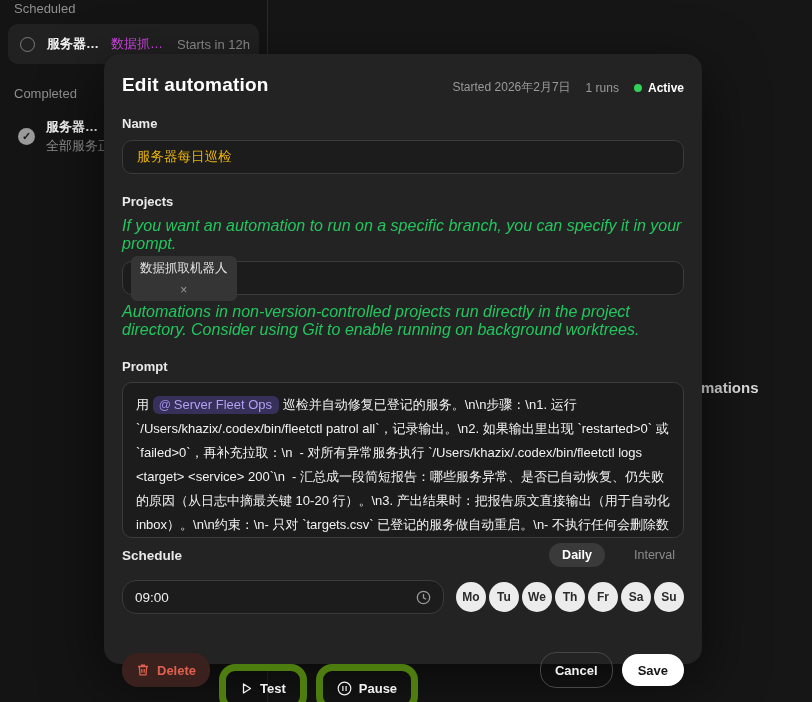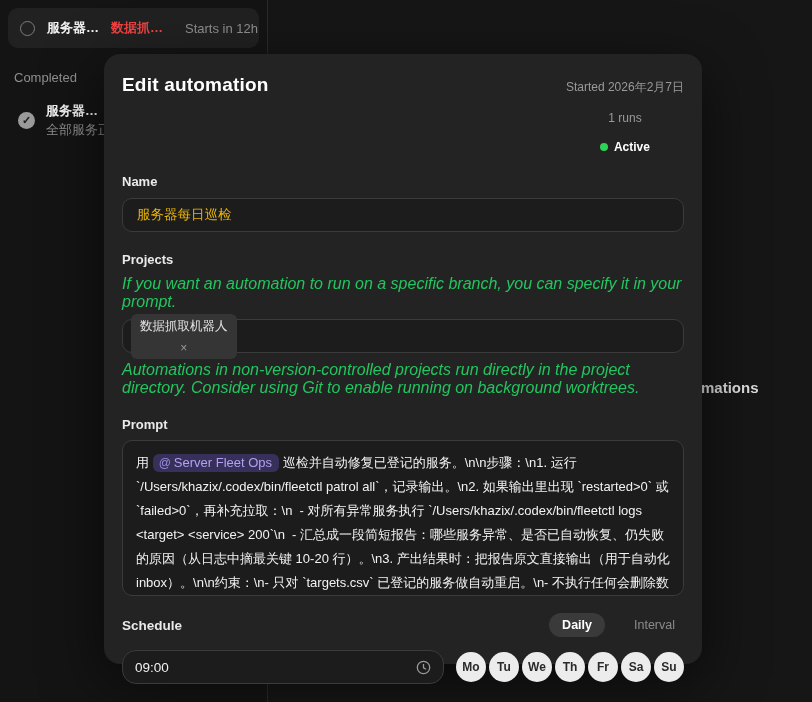--- a/index.html
+++ b/index.html
@@ -21,22 +21,22 @@
   }
   .sched-row {
     margin:8px 8px 0 8px; height:40px; background:#212121; border-radius:10px;
     display:flex; align-items:center; gap:12px; padding:0 12px; cursor:default;
   }
   .circle-icon {
     width:15px; height:15px; border:1.5px solid #7d7d7d; border-radius:50%;
     flex:0 0 auto;
   }
   .sched-title { font-size:13px; font-weight:bold; color:#f2f2f2; white-space:nowrap; }
-  .sched-proj  { font-size:13px; color:#ef4444; white-space:nowrap;font-weight:bold; }
-  .sched-starts{ font-size:13px; color:#8f8f8f; white-space:nowrap; margin-left:10px; }
+  .sched-proj  { font-size:13px; color:#d946ef; white-space:nowrap; }
+  .sched-starts{ font-size:13px; color:#8f8f8f; white-space:nowrap; margin-left:2px; }
 
   .completed-label { margin-top:21px; }
   .comp-row {
     margin:16px 8px 0 10px; display:flex; align-items:center; gap:11px; padding:0 8px;
   }
   .check-icon {
     width:17px; height:17px; border-radius:50%; background:#9a9a9a;
     display:flex; align-items:center; justify-content:center;
     color:#1c1c1c; font-size:11px; font-weight:bold; flex:0 0 auto;
   }
@@ -51,21 +51,21 @@
 
   
   .modal {
     position:absolute; left:104px; top:54px; width:598px; height:610px;
     background:#232323; border-radius:16px;
     box-shadow:0 18px 60px rgba(0,0,0,0.6);
     padding:20px 18px 16px 18px; z-index:10;
   }
   .modal-header { display:flex; align-items:baseline; justify-content:space-between; }
   .modal-title  { font-size:19px; font-weight:bold; color:#ffffff; letter-spacing:.2px; }
-  .modal-meta   { display:flex; align-items:center; gap:15px;flex-direction:column; }
+  .modal-meta   { display:flex; align-items:center; gap:15px; }
   .meta-text    { font-size:12px; color:#9a9a9a; }
   .status-wrap  { display:flex; align-items:center; gap:6px; }
   .status-dot   { width:8px; height:8px; border-radius:50%; background:#30d158; }
   .status-text  { font-size:12px; font-weight:600; color:#ffffff; }
 
   .field-label  { display:block; font-size:13px; font-weight:600; color:#eaeaea; margin-top:20px; }
   .helper       { font-size:16px; color:#22c55e; margin-top:8px; line-height:18px;font-style:italic; }
 
   .text-input {
     width:100%; height:34px; margin-top:9px; background:#1c1c1c;
@@ -94,21 +94,21 @@
   .mention-pill {
     background:#37305b; border-radius:6px; padding:1px 7px 2px 6px;
     color:#b3a1f0; white-space:nowrap;
   }
   .mention-ic { color:#9d8ce0; font-size:12px; margin-right:3px; }
   .caret {
     display:inline-block; width:1.5px; height:15px; background:#ffffff;
     vertical-align:-2px; margin-left:1px;
   }
 
-  .schedule-row { display:flex; align-items:center; justify-content:space-between; margin-top:17px; }
+  .schedule-row { display:flex; align-items:center; justify-content:space-between; margin-top:5px; }
   .schedule-label { font-size:13.5px; font-weight:600; color:#eaeaea; }
   .mode-toggle { display:flex; align-items:center; gap:20px; }
   .mode-daily {
     background:#3a3a3a; border-radius:14px; padding:5px 13px;
     font-size:12.5px; font-weight:600; color:#ffffff; cursor:pointer;
   }
   .mode-interval { font-size:12.5px; color:#8b8b8b; padding:5px 9px; cursor:pointer; }
 
   .time-row { display:flex; align-items:center; margin-top:13px; }
   .time-input {
@@ -134,20 +134,21 @@
   .btn-delete { background:#3a211e; color:#e0604f; }
   .btn-outline { border:7px solid #4d7c0f;margin-top:36px; }
   .btn-cancel { border:1px solid #474747; margin-left:auto; }
   .btn-save { background:#ffffff; color:#151515; padding:0 16px; }
   .btn svg { display:block; }
 </style>
 </head>
 <body>
 
 <div class="sidebar">
+  <span class="section-label">Scheduled</span>
 
   <div class="sched-row">
     <span class="circle-icon"></span>
     <span class="sched-title">服务器…</span>
     <span class="sched-proj">数据抓…</span>
     <span class="sched-starts">Starts in 12h</span>
   </div>
 
   <span class="section-label completed-label">Completed</span>
 

